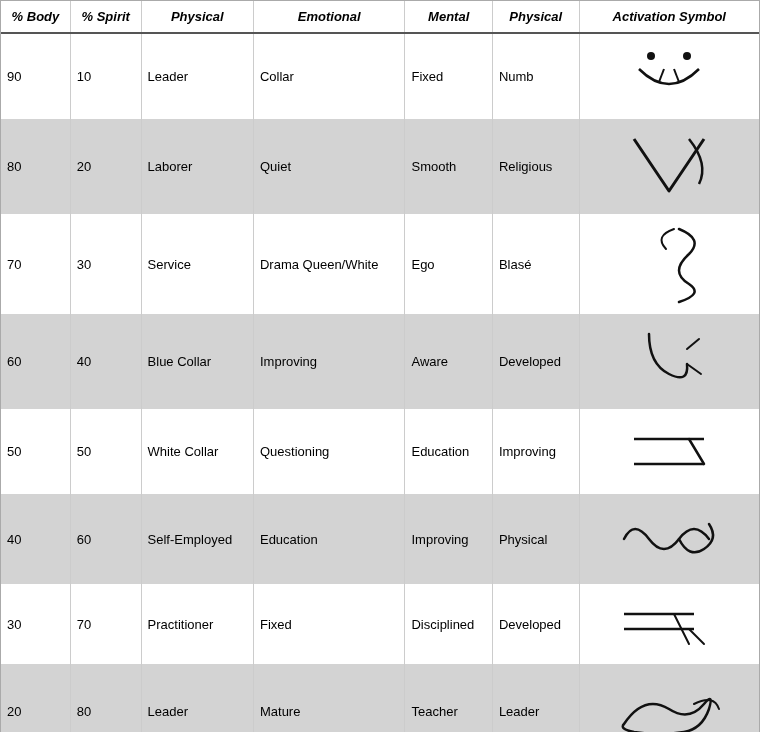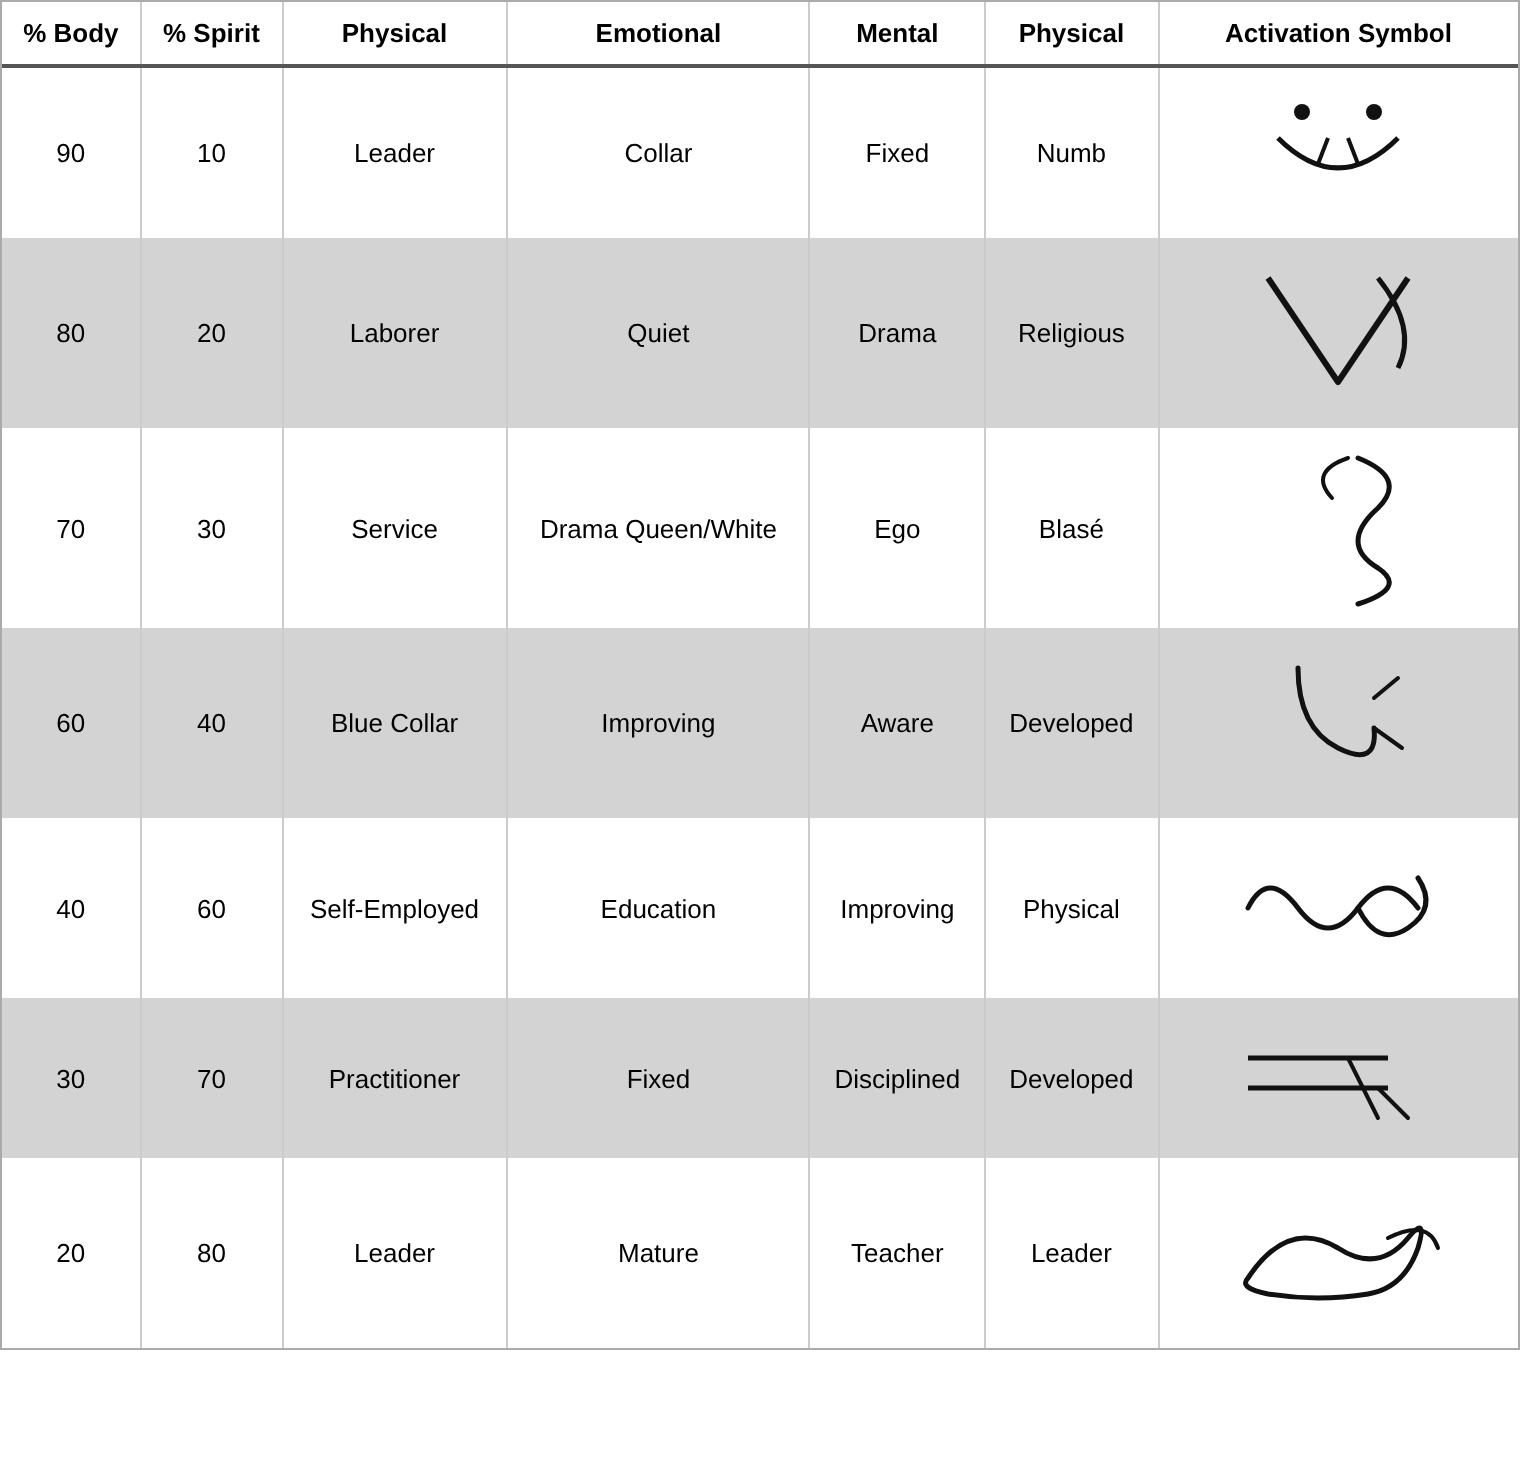--- a/index.html
+++ b/index.html
@@ -21,31 +21,32 @@
       background: #fff;
       border-bottom: 2px solid #555;
     }
     thead th {
       padding: 8px 6px;
       text-align: center;
       font-weight: bold;
       font-size: 13px;
       vertical-align: middle;
       border-right: 1px solid #ccc;
+      font-style: italic;
     }
     thead th:last-child { border-right: none; }
     tbody tr:nth-child(even) {
       background: #d3d3d3;
     }
     tbody tr:nth-child(odd) {
       background: #fff;
     }
     tbody td {
       padding: 10px 6px;
-      text-align: center;
+      text-align: left;
       vertical-align: middle;
       border-right: 1px solid #ccc;
       height: 75px;
     }
     tbody td:last-child { border-right: none; }
     .symbol-cell {
       width: 180px;
       min-height: 70px;
     }
     .symbol-svg {
@@ -86,21 +87,21 @@
     <path d="M55 25 L50 38" stroke="#111" stroke-width="2" fill="none"></path>
     <path d="M65 25 L70 38" stroke="#111" stroke-width="2" fill="none"></path>
   </svg>
           </td>
         </tr>
         <tr>
           <td>80</td>
           <td>20</td>
           <td>Laborer</td>
           <td>Quiet</td>
-          <td>Drama</td>
+          <td>Smooth</td>
           <td>Religious</td>
           <td class="symbol-cell">
             <svg width="120" height="75" viewBox="0 0 120 75" class="symbol-svg">
     <path d="M25 10 L60 62 L95 10" stroke="#111" stroke-width="3" fill="none" stroke-linejoin="round"></path>
     <path d="M80 10 Q100 35 90 55" stroke="#111" stroke-width="2.5" fill="none"></path>
   </svg>
           </td>
         </tr>
         <tr>
           <td>70</td>
@@ -121,20 +122,35 @@
           <td>40</td>
           <td>Blue Collar</td>
           <td>Improving</td>
           <td>Aware</td>
           <td>Developed</td>
           <td class="symbol-cell">
             <svg width="100" height="75" viewBox="0 0 100 75" class="symbol-svg">
     <path d="M30 10 Q30 40 50 50 Q70 60 68 40" stroke="#111" stroke-width="2.5" fill="none" stroke-linecap="round"></path>
     <path d="M68 25 L80 15" stroke="#111" stroke-width="2" fill="none" stroke-linecap="round"></path>
     <path d="M68 40 L82 50" stroke="#111" stroke-width="2" fill="none" stroke-linecap="round"></path>
+  </svg>
+          </td>
+        </tr>
+        <tr>
+          <td>50</td>
+          <td>50</td>
+          <td>White Collar</td>
+          <td>Questioning</td>
+          <td>Education</td>
+          <td>Improving</td>
+          <td class="symbol-cell">
+            <svg width="110" height="65" viewBox="0 0 110 65" class="symbol-svg">
+    <line x1="20" y1="20" x2="90" y2="20" stroke="#111" stroke-width="2.5"></line>
+    <path d="M75 20 L90 45" stroke="#111" stroke-width="2.5" stroke-linecap="round"></path>
+    <line x1="20" y1="45" x2="90" y2="45" stroke="#111" stroke-width="2.5"></line>
   </svg>
           </td>
         </tr>
         <tr>
           <td>40</td>
           <td>60</td>
           <td>Self-Employed</td>
           <td>Education</td>
           <td>Improving</td>
           <td>Physical</td>

